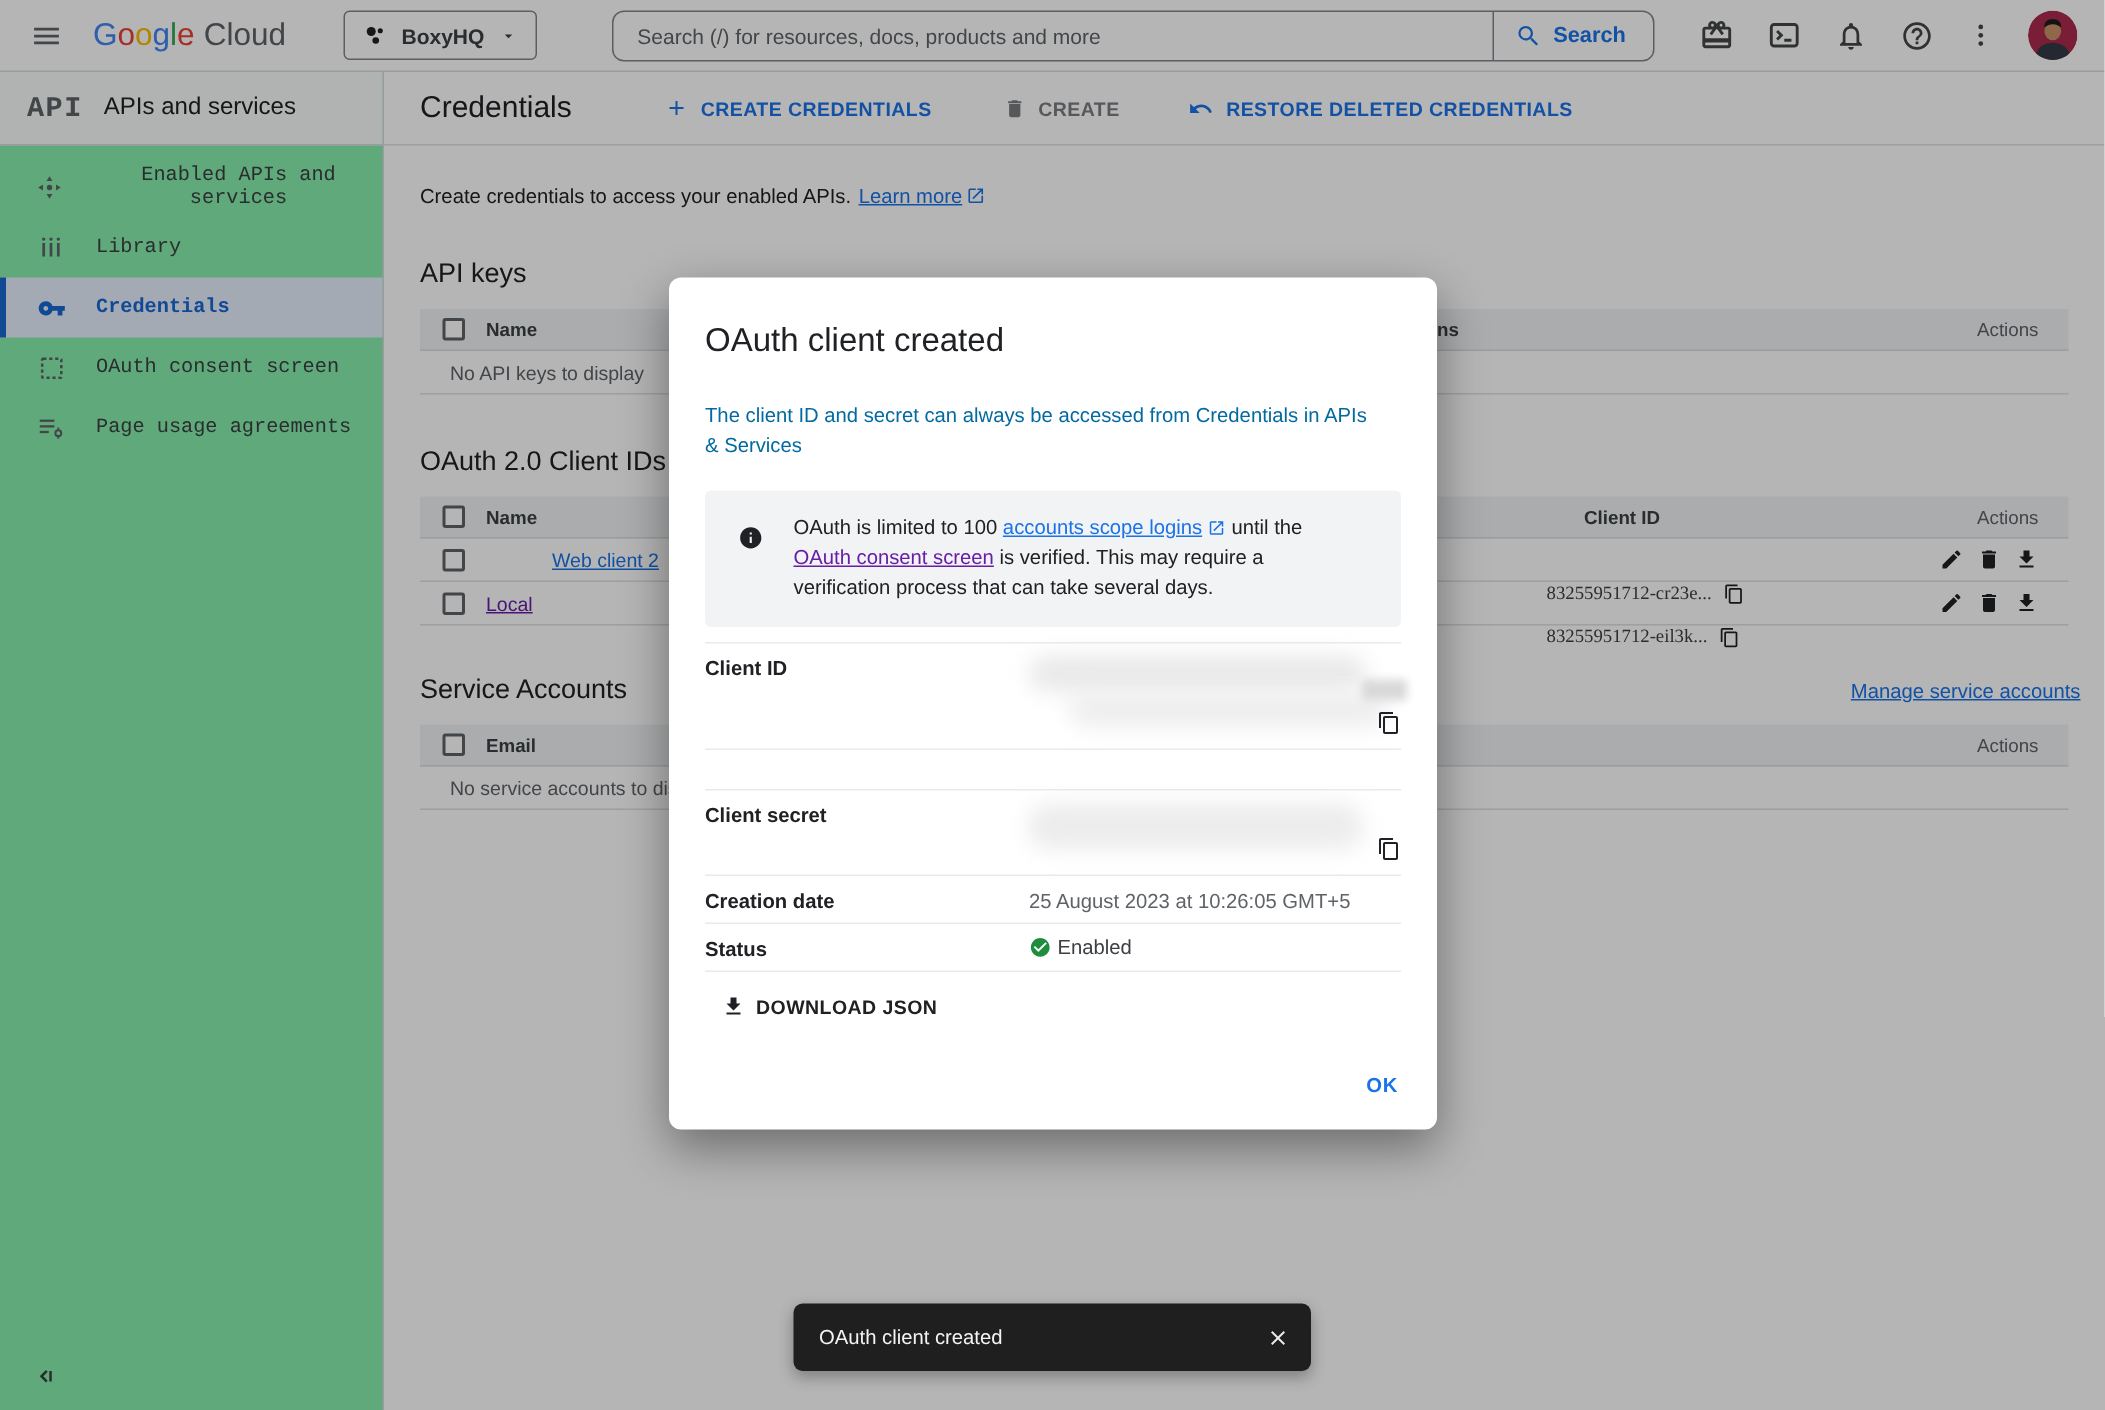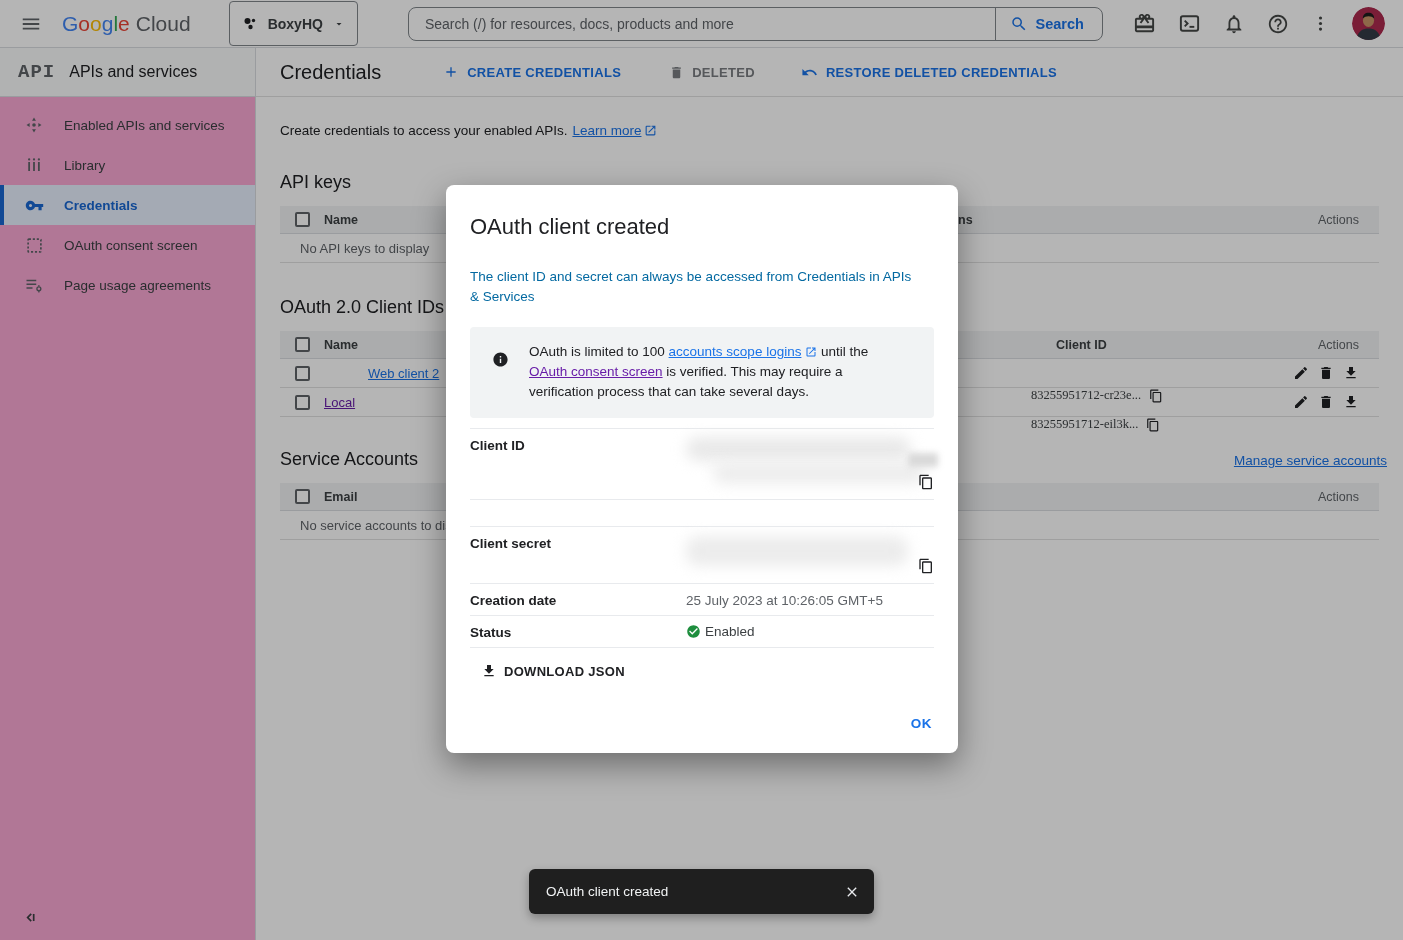--- a/index.html
+++ b/index.html
@@ -10,42 +10,42 @@
   a { cursor:pointer; }
 
   
   .topbar { position:absolute; top:0; left:0; width:1403px; height:48px; background:#fff;
     border-bottom:1px solid #dadce0; display:flex; align-items:center; z-index:1; }
   .menu-btn { margin-left:20px; color:#5f6368; }
   .logo { display:flex; align-items:baseline; margin-left:20px; font-size:21px; }
   .logo .g0,.logo .g3 { color:#4285F4; } .logo .g1,.logo .g5 { color:#EA4335; }
   .logo .g2 { color:#FBBC05; } .logo .g4 { color:#34A853; }
   .logo .cloud { color:#5f6368; margin-left:6px; }
-  .project-sel { margin-left:38px; height:45px; display:flex; align-items:center; gap:10px;
+  .project-sel { margin-left:38px; height:33px; display:flex; align-items:center; gap:10px;
     border:1px solid #80868b; border-radius:4px; padding:0 12px; font-size:14px; color:#3c4043; font-weight:bold; }
   .searchbar { margin-left:50px; width:695px; height:34px; border:1px solid #80868b; border-radius:8px;
     display:flex; align-items:center; overflow:hidden; }
   .searchbar input { border:none; outline:none; background:transparent; flex:1; padding:0 10px 0 16px;
     font-size:14px; color:#5f6368; font-family:inherit; }
   .searchbar input::placeholder { color:#5f6368; opacity:1; }
   .search-go { height:100%; display:flex; align-items:center; gap:8px; padding:0 18px 0 14px;
     border-left:1px solid #80868b; color:#1a73e8; font-weight:bold; font-size:14.5px; }
   .top-right { margin-left:auto; margin-right:18px; display:flex; align-items:center; gap:22px; color:#444746; }
   .avatar { width:33px; height:33px; border-radius:50%; overflow:hidden; }
 
   
-  .sidebar { position:absolute; top:48px; left:0; bottom:0; width:256px; background:#f9a8d4;
+  .sidebar { position:absolute; top:48px; left:0; bottom:0; width:256px; background:#86efac;
     border-right:1px solid #dadce0; }
   .side-head { height:49px; background:#fafbfb; border-bottom:1px solid #dadce0;
     display:flex; align-items:center; padding-left:18px; }
   .api-logo { font-family:"Liberation Mono", monospace; font-weight:bold; font-size:19px;
     letter-spacing:1px; color:#5f6368; }
   .side-title { margin-left:14px; font-size:16px; color:#202124; }
   .nav { padding-top:8px; }
-  .nav-item { height:40px; display:flex; align-items:center; color:#3c4043; position:relative; width:100%; text-align:right; }
+  .nav-item { height:40px; display:flex; align-items:center; color:#3c4043; position:relative; width:100%; text-align:center;font-family:Liberation Mono, monospace; }
   .nav-item .nicon { width:20px; margin-left:24px; display:flex; justify-content:center; color:#5f6368; }
   .nav-item .nlabel { margin-left:20px; font-size:13.5px; }
   .nav-item.selected { background:#e8f0fe; color:#1967d2; }
   .nav-item.selected .nicon { color:#1967d2; }
   .nav-item.selected .nlabel { color:#1967d2; font-weight:bold; }
   .nav-item.selected::before { content:""; position:absolute; left:0; top:0; bottom:0; width:4px; background:#1967d2; }
   .collapse-btn { position:absolute; left:22px; bottom:14px; color:#3c4043; }
 
   
   .main { position:absolute; top:48px; left:256px; right:0; bottom:0; background:#fff; overflow:hidden; }
@@ -261,21 +261,21 @@
     <button class="hbtn blue create-btn">
       <svg class="i" width="16" height="16" viewBox="0 0 24 24" fill="currentColor">
           <path d="M19 13h-6v6h-2v-6H5v-2h6V5h2v6h6v2z"></path>
         </svg>
       <span>CREATE CREDENTIALS</span>
     </button>
     <button class="hbtn gray delete-btn">
       <svg class="i" width="15" height="15" viewBox="0 0 24 24" fill="currentColor">
           <path d="M6 19c0 1.1.9 2 2 2h8c1.1 0 2-.9 2-2V7H6v12zM19 4h-3.5l-1-1h-5l-1 1H5v2h14V4z"></path>
         </svg>
-      <span>DELETED</span>
+      <span>CREATE</span>
     </button>
     <button class="hbtn blue restore-btn">
       <svg class="i" width="17" height="17" viewBox="0 0 24 24" fill="currentColor">
           <path d="M12.5 8c-2.65 0-5.05.99-6.9 2.6L2 7v9h9l-3.62-3.62c1.39-1.16 3.16-1.88 5.12-1.88 3.54 0 6.55 2.31 7.6 5.5l2.37-.78C21.08 11.03 17.15 8 12.5 8z"></path>
         </svg>
       <span>RESTORE DELETED CREDENTIALS</span>
     </button>
   </div>
 
   <div class="intro">
@@ -413,21 +413,21 @@
       <span class="mlabel">Client secret</span>
       <span class="vwrap sev">
         <span class="blob s1"></span>
         <button class="copy-abs"><svg class="i" width="16" height="16" viewBox="0 0 24 24" fill="currentColor">
               <path d="M16 1H4c-1.1 0-2 .9-2 2v14h2V3h12V1zm3 4H8c-1.1 0-2 .9-2 2v14c0 1.1.9 2 2 2h11c1.1 0 2-.9 2-2V7c0-1.1-.9-2-2-2zm0 16H8V7h11v14z"></path>
             </svg></button>
       </span>
     </div>
     <div class="mrow">
       <span class="mlabel">Creation date</span>
-      <span class="mvalue">25 July 2023 at 10:26:05 GMT+5</span>
+      <span class="mvalue">25 August 2023 at 10:26:05 GMT+5</span>
     </div>
     <div class="mrow">
       <span class="mlabel">Status</span>
       <span class="status-val">
         <svg class="i" width="15" height="15" viewBox="0 0 24 24" fill="#1e8e3e">
             <path d="M12 2C6.48 2 2 6.48 2 12s4.48 10 10 10 10-4.48 10-10S17.52 2 12 2zm-2 15l-5-5 1.41-1.41L10 14.17l7.59-7.59L19 8l-9 9z"></path>
           </svg>
         <span>Enabled</span>
       </span>
     </div>

